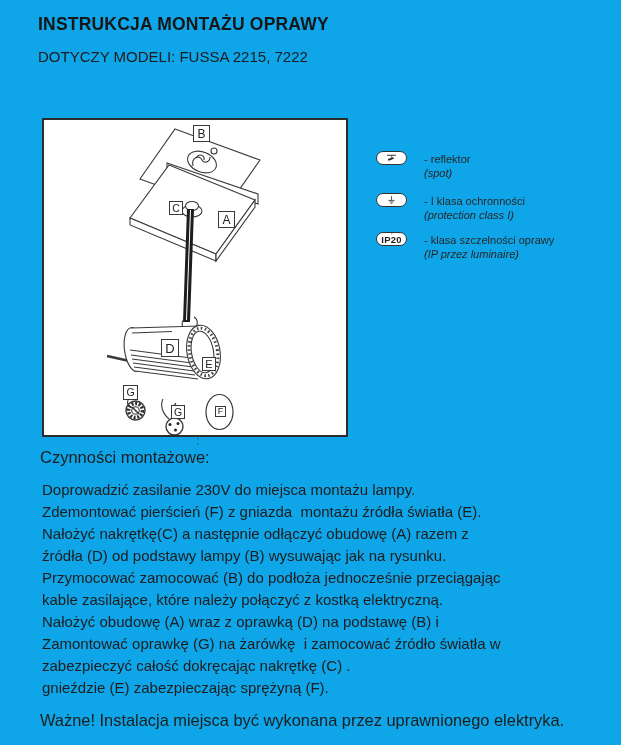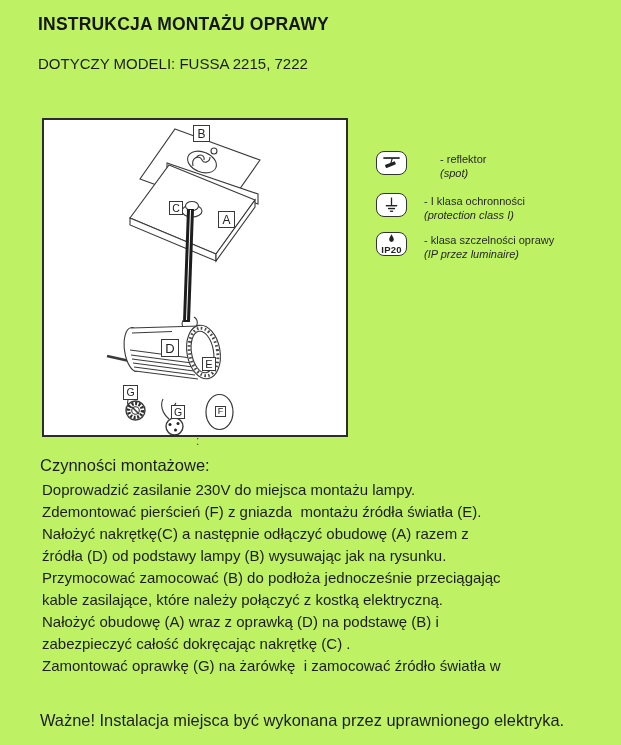--- a/index.html
+++ b/index.html
@@ -1,47 +1,47 @@
 <!DOCTYPE html>
 <html><head>
 <meta charset="utf-8">
 <style>
   html,body{margin:0;padding:0;background:#fff;}
   #page{
-    position:relative;width:621px;height:745px;background:#bef264;overflow:hidden;
+    position:relative;width:621px;height:745px;background:#0ea5e9;overflow:hidden;
     font-family:"Liberation Sans", sans-serif;color:#1e1e1e;
   }
   
   .title-block{position:absolute;left:38px;top:14px;}
   .title{font-size:17.5px;font-weight:bold;letter-spacing:.2px;color:#161616;}
-  .subtitle{font-size:15px;margin-top:20px;color:#1c1c1c;}
+  .subtitle{font-size:15px;margin-top:13px;color:#1c1c1c;}
   
   .diagram-box{
     position:absolute;left:42px;top:118px;width:302px;height:315px;
     border:2px solid #2c2c2c;background:#fff;
   }
   .diagram-box svg{position:absolute;left:0;top:0;}
   .part-label{
     position:absolute;display:flex;align-items:center;justify-content:center;
     background:#fff;border:1.4px solid #383838;color:#222;box-sizing:border-box;
     line-height:1;
   }
   .artifact{position:absolute;left:196px;top:434px;font-size:12px;color:#444;}
   
   .legend-row{position:absolute;left:376px;display:flex;align-items:flex-start;}
   .legend-icon{
-    width:31px;height:24px;border:1.7px solid #333;border-radius:8px;background:#fff;
+    width:31px;height:14px;border:1.7px solid #333;border-radius:8px;background:#fff;
     box-sizing:border-box;flex:0 0 31px;display:flex;flex-direction:column;
     align-items:center;justify-content:center;
   }
   .ip-text{font-size:9.5px;font-weight:bold;color:#222;margin-top:-1px;letter-spacing:.2px;}
   .legend-text{margin-left:17px;margin-top:2px;font-size:11px;line-height:13.5px;color:#272727;}
   .legend-text i{font-style:italic;}
   
-  .section-heading{position:absolute;left:40px;top:448px;font-size:16.5px;color:#1d1d1d;margin-top:8px;}
+  .section-heading{position:absolute;left:40px;top:448px;font-size:16.5px;color:#1d1d1d;}
   .instructions{position:absolute;left:42px;top:479px;width:560px;font-size:15px;line-height:22px;color:#1d1d1d;}
   .line{white-space:pre-wrap;}
   .note{position:absolute;left:40px;top:711px;width:570px;font-size:16.4px;color:#1d1d1d;white-space:pre-wrap;}
 </style>
 </head>
 <body>
 
 <div id="page">
 
   <div class="title-block">
@@ -125,21 +125,21 @@
     <div class="part-label" style="left:125px;top:81px;width:14px;height:14px;font-size:10.5px;">C</div>
     <div class="part-label" style="left:174px;top:91px;width:17px;height:17px;font-size:12px;">A</div>
     <div class="part-label" style="left:117px;top:219px;width:18px;height:18px;font-size:13px;">D</div>
     <div class="part-label" style="left:158px;top:237px;width:14px;height:14px;font-size:11px;">E</div>
     <div class="part-label" style="left:79px;top:265px;width:15px;height:15px;font-size:10.5px;">G</div>
     <div class="part-label" style="left:127px;top:285px;width:14px;height:14px;font-size:10.5px;">G</div>
     <div class="part-label" style="left:171px;top:286px;width:11px;height:11px;font-size:9px;border-width:1px;">F</div>
   </div>
   <div class="artifact">:</div>
 
-  <div class="legend-row" style="top:151px;gap:16px;">
+  <div class="legend-row" style="top:151px;">
     <div class="legend-icon">
       <svg width="27" height="27" viewBox="0 0 31 31" fill="none" stroke="#222">
         <line x1="4" y1="8.5" x2="27" y2="8.5" stroke-width="2.4"></line>
         <line x1="16.5" y1="9" x2="14.5" y2="16.5" stroke-width="1.6"></line>
         <rect x="6.5" y="15.5" width="15" height="4.8" rx="1" transform="rotate(-22 14 18)" fill="#222" stroke="none"></rect>
       </svg>
     </div>
     <div class="legend-text">
       <div>- reflektor</div>
       <div><span></span><i>(spot)</i></div>
@@ -178,19 +178,20 @@
   <div class="section-heading">Czynności montażowe:</div>
 
   <div class="instructions">
     <div class="line">Doprowadzić zasilanie 230V do miejsca montażu lampy.</div>
     <div class="line">Zdemontować pierścień (F) z gniazda  montażu źródła światła (E).</div>
     <div class="line">Nałożyć nakrętkę(C) a następnie odłączyć obudowę (A) razem z</div>
     <div class="line">źródła (D) od podstawy lampy (B) wysuwając jak na rysunku.</div>
     <div class="line">Przymocować zamocować (B) do podłoża jednocześnie przeciągając</div>
     <div class="line">kable zasilające, które należy połączyć z kostką elektryczną.</div>
     <div class="line">Nałożyć obudowę (A) wraz z oprawką (D) na podstawę (B) i</div>
+    <div class="line">Zamontować oprawkę (G) na żarówkę  i zamocować źródło światła w</div>
     <div class="line">zabezpieczyć całość dokręcając nakrętkę (C) .</div>
-    <div class="line">Zamontować oprawkę (G) na żarówkę  i zamocować źródło światła w</div>
+    <div class="line">gnieździe (E) zabezpieczając sprężyną (F).</div>
   </div>
 
   <div class="note">Ważne! Instalacja miejsca być wykonana przez uprawnionego elektryka.</div>
 
 </div>
 
 </body></html>

